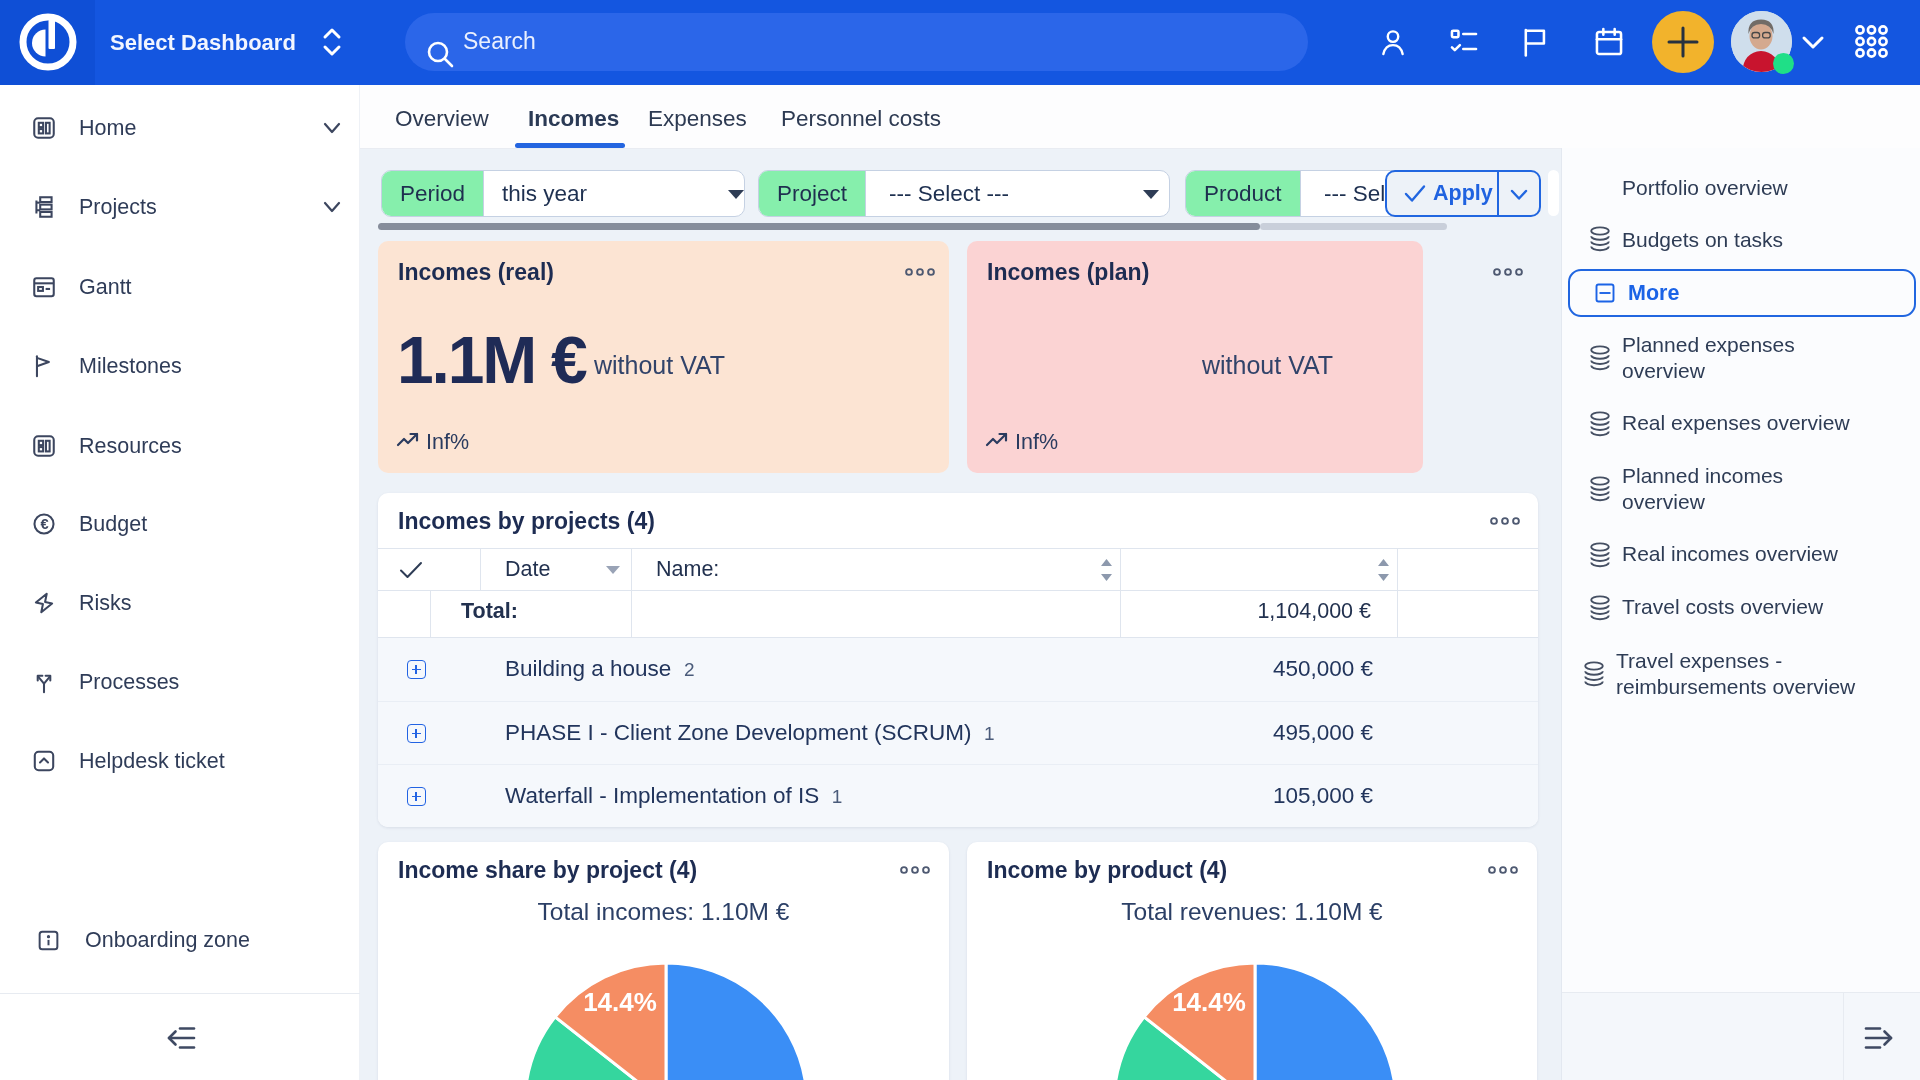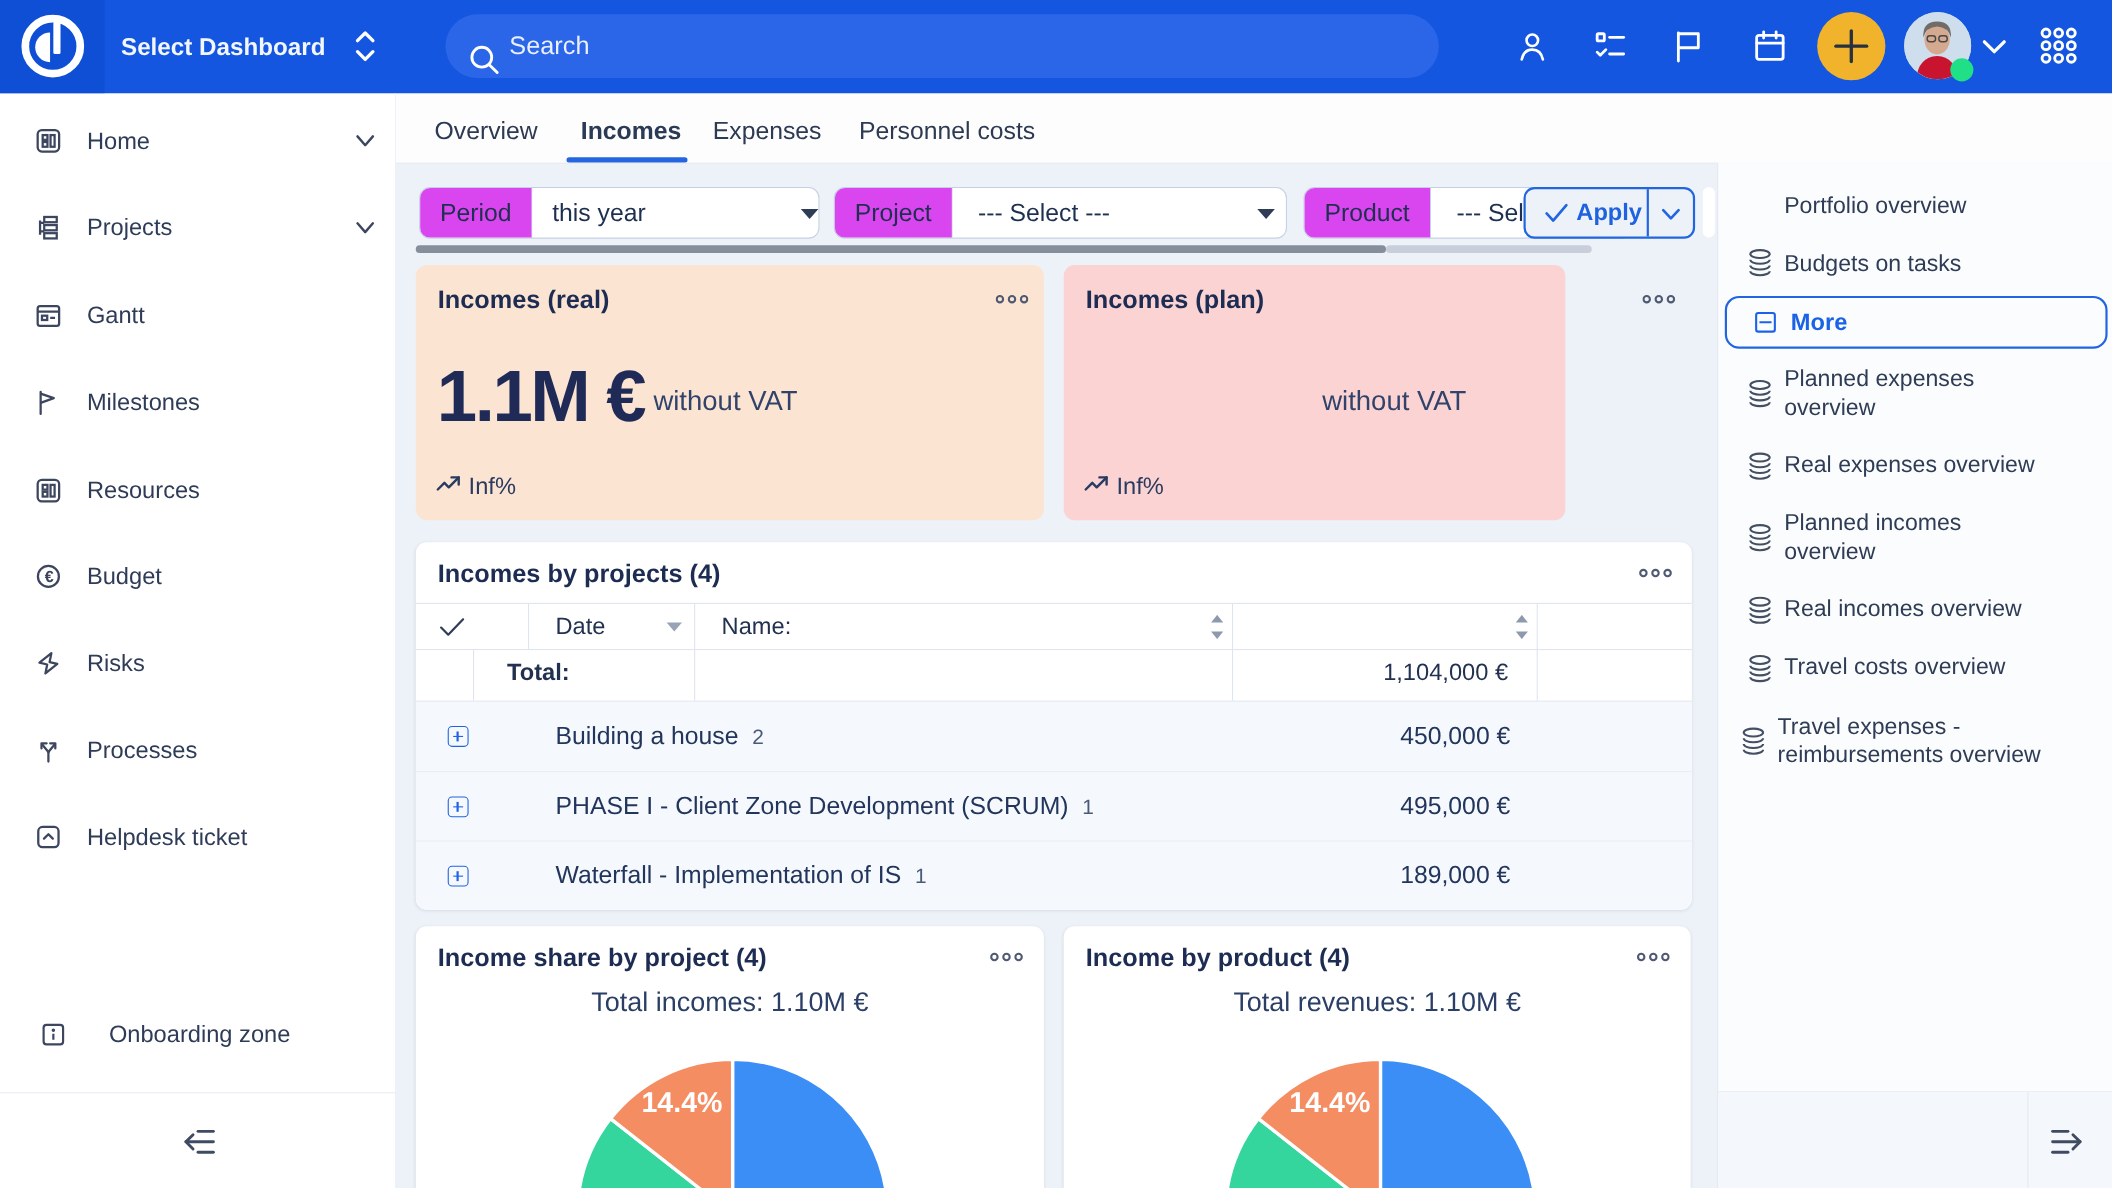--- a/index.html
+++ b/index.html
@@ -27,21 +27,21 @@
   .lit .chev { position:absolute; left:320px; top:17px; }
   #lsbdiv { position:absolute; left:0; top:908px; width:360px; border-top:1px solid #e7ebf1; }
   #collapse { position:absolute; left:163px; top:936px; }
   
   #tabband { position:absolute; left:360px; top:85px; width:1560px; height:63px; background:#fdfdfe; }
   .tab { position:absolute; top:3px; height:62px; line-height:62px; font-size:22.5px; color:#2d3a52; font-weight:500; }
   #tabu { position:absolute; left:155px; top:58px; width:110px; height:5px; border-radius:3px; background:#2465e0; }
   
   #main { position:absolute; left:360px; top:148px; width:1201px; height:932px; background:#edf2f8; border-top:1px solid #e9ecf2; overflow:hidden; }
   .fgrp { position:absolute; top:21px; height:47px; border:1px solid #c5d1e3; border-radius:10px; background:#fff; }
-  .fgrp .lab { position:absolute; left:0; top:0; height:45px; line-height:45px; padding:0 18px; background:#d946ef; border-right:1px solid #c5d1e3; border-radius:9px 0 0 9px; font-size:22.5px; color:#1f2f4f; }
+  .fgrp .lab { position:absolute; left:0; top:0; height:45px; line-height:45px; padding:0 18px; background:#86efac; border-right:1px solid #c5d1e3; border-radius:9px 0 0 9px; font-size:22.5px; color:#1f2f4f; }
   .fgrp .val { position:absolute; top:0; height:45px; line-height:45px; font-size:22.5px; color:#1e3050; }
   .caret { position:absolute; top:19px; width:0; height:0; border-left:8px solid transparent; border-right:8px solid transparent; border-top:9px solid #2e3c55; }
   #apply { position:absolute; left:1025px; top:21px; width:156px; height:47px; border:2px solid #2166e0; border-radius:10px; background:#edf2f8; }
   #apply .t { position:absolute; left:46px; top:0; height:43px; line-height:43px; font-size:21.5px; font-weight:700; color:#1f62e0; }
   #apply .sep { position:absolute; left:110px; top:0; width:2px; height:43px; background:#2166e0; }
   #scrollx { position:absolute; left:18px; top:74px; width:882px; height:7px; border-radius:4px; background:#868d9b; }
   #scrollx2 { position:absolute; left:900px; top:74px; width:187px; height:7px; border-radius:4px; background:#c9cfda; }
   .kpi { position:absolute; top:92px; height:232px; border-radius:10px; }
   .kpi .ttl { position:absolute; left:20px; top:18px; font-size:23px; font-weight:700; color:#1d2c52; }
   .kpi .big { position:absolute; left:19px; top:81px; font-size:66px; font-weight:800; color:#1f2b56; letter-spacing:-2.2px; }
@@ -234,21 +234,21 @@
         <path d="M8.3 13.3 L12 9.6 L15.7 13.3"></path>
     </svg>
     <div class="t">Helpdesk ticket</div>
   </div>
   <div class="lit" style="top:831px">
     <svg width="25" height="25" viewBox="0 0 24 24" fill="none" stroke="#3c465f" stroke-width="1.9" style="left:36px;top:12px">
       <rect x="3.5" y="3.5" width="17" height="17" rx="2.5"></rect>
       <circle cx="12" cy="8.3" r="0.6" fill="#3c465f"></circle>
         <line x1="12" y1="11.4" x2="12" y2="16.6"></line>
     </svg>
-    <div class="t" style="left:99px">Onboarding zone</div>
+    <div class="t" style="left:85px">Onboarding zone</div>
   </div>
   <div id="lsbdiv"></div>
   <svg id="collapse" width="36" height="34" viewBox="0 0 36 34" fill="none" stroke="#3f4a63" stroke-width="2.6" stroke-linecap="round" stroke-linejoin="round">
     <line x1="17" y1="7.5" x2="31" y2="7.5"></line>
     <line x1="6" y1="17" x2="31" y2="17"></line>
       <path d="M12.5 10.5 L6 17 L12.5 23.5"></path>
     <line x1="17" y1="26.5" x2="31" y2="26.5"></line>
   </svg>
 </div>
 <div id="tabband">
@@ -358,21 +358,21 @@
       <div class="am">450,000 €</div>
     </div>
     <div class="prow" style="top:208px">
       <div class="plus"></div>
       <div class="nm">PHASE I - Client Zone Development (SCRUM)&nbsp;&nbsp;<span class="ct">1</span></div>
       <div class="am">495,000 €</div>
     </div>
     <div class="prow" style="top:271px">
       <div class="plus"></div>
       <div class="nm">Waterfall - Implementation of IS&nbsp;&nbsp;<span class="ct">1</span></div>
-      <div class="am">189,000 €</div>
+      <div class="am">105,000 €</div>
     </div>
   </div>
 
   <div class="card chart" style="left:18px;width:571px">
     <div class="ttl">Income share by project (4)</div>
     <svg class="dots" style="left:522px;top:23px" width="30" height="10" viewBox="0 0 30 10" fill="none" stroke="#4f5a72" stroke-width="1.9">
         <circle cx="4" cy="5" r="2.9"></circle>
         <circle cx="15" cy="5" r="2.9"></circle>
         <circle cx="26" cy="5" r="2.9"></circle>
       </svg>

